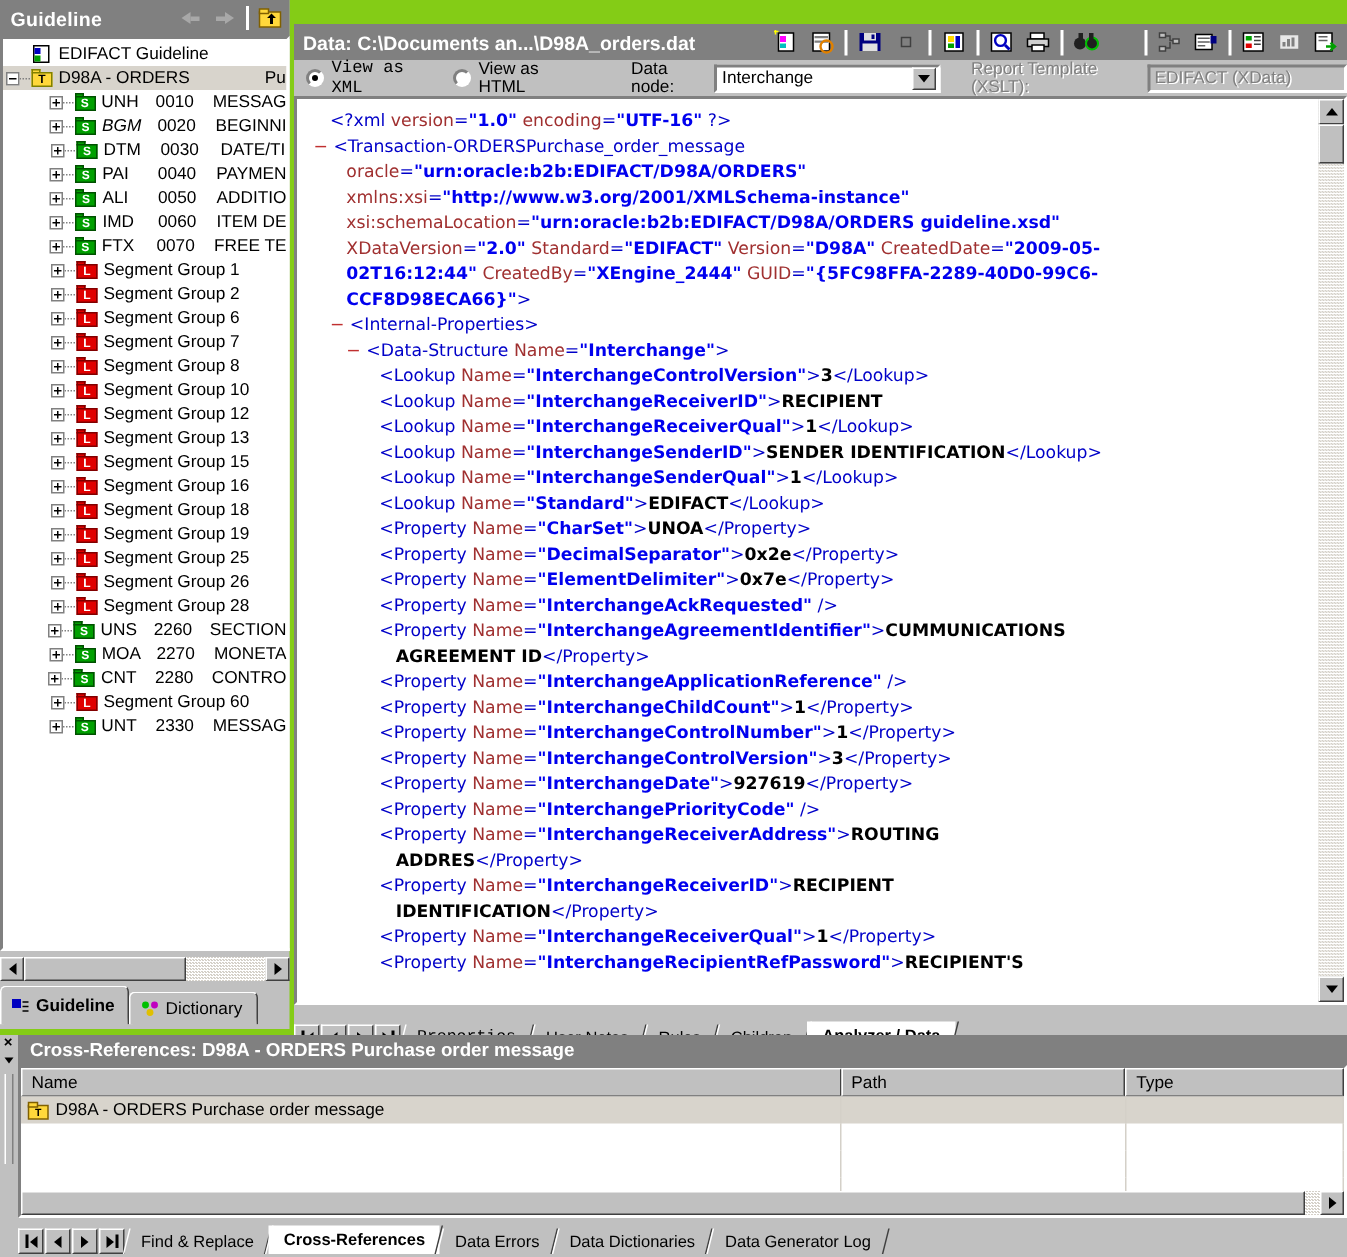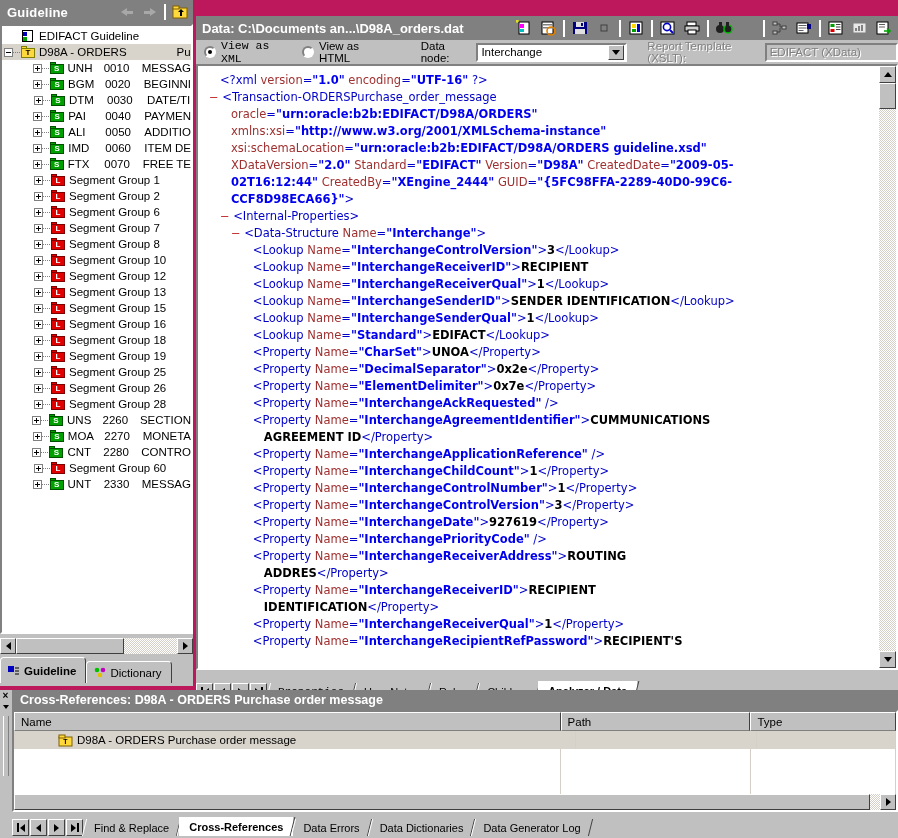--- a/index.html
+++ b/index.html
@@ -5,21 +5,21 @@
   html, body {
     margin: 0; padding: 0;
     width: 898px; height: 838px;
     background: #c0c0c0;
     font-family: "Liberation Sans", sans-serif;
     font-size: 12px;
     overflow: hidden;
   }
   * { box-sizing: border-box; }
 
-  .app { position: relative; width: 898px; height: 766px; background: #be185d; }
+  .app { position: relative; width: 898px; height: 766px; background: #84cc16; }
 
   
   .left-pane { position: absolute; left:0; top:0; width:193px; height:686px; background:#c0c0c0; }
 
   .pane-caption {
     height: 24px; background:#808080; color:#ffffff;
     display:flex; align-items:center; padding-left:7px;
     font-weight:bold; font-size:13px; letter-spacing:.2px;
   }
   .pane-caption .title { flex:0 0 auto; }
@@ -221,21 +221,21 @@
           </div>
           <div class="trow">
             <span class="t-indent" style="width: 30px;"></span>
             <span class="plus"></span>
             <span class="dotline"></span>
             <span class="ico ico-seg">
               <span class="tab"></span>
               <span class="body"></span>
               <span class="ltr">S</span>
             </span>
-            <span class="tname" style="width: 38px;">BGM</span>
+            <span class="tname" style="width: 38px; font-style: italic;">BGM</span>
             <span class="tcode">0020</span>
             <span class="ttext">BEGINNI</span>
           </div>
           <div class="trow">
             <span class="t-indent" style="width: 30px;"></span>
             <span class="plus"></span>
             <span class="dotline"></span>
             <span class="ico ico-seg">
               <span class="tab"></span>
               <span class="body"></span>
@@ -826,21 +826,21 @@
     </div>
 
     <div class="grid-host">
       <div class="grid-head" id="xref-head">
           <div class="gh-cell" style="width: 760px;">Name</div>
           <div class="gh-cell" style="width: 262px;">Path</div>
           <div class="gh-cell" style="width: 200px;">Type</div>
         </div>
       <div class="grid-body" id="xref-body">
           <div class="grid-row row-hl">
-            <div class="gr-cell" style="width: 760px; margin-left: 40px;">
+            <div class="gr-cell" style="width: 760px;">
               <span style="margin-right:4px;display:inline-flex;">
                 <svg width="15" height="13" viewBox="0 0 15 13">
                   <rect x="1" y="3" width="13" height="9" fill="#ffd83b" stroke="#806000"></rect>
                   <rect x="1" y="1" width="6" height="3" fill="#ffd83b" stroke="#806000"></rect>
                   <text x="7.5" y="10" font-size="7" font-weight="bold" text-anchor="middle" fill="#000" font-family="sans-serif">T</text>
                 </svg>
               </span>
               <span>D98A - ORDERS Purchase order message</span>
             </div>
             <div class="gr-cell" style="width: 262px;"></div>

